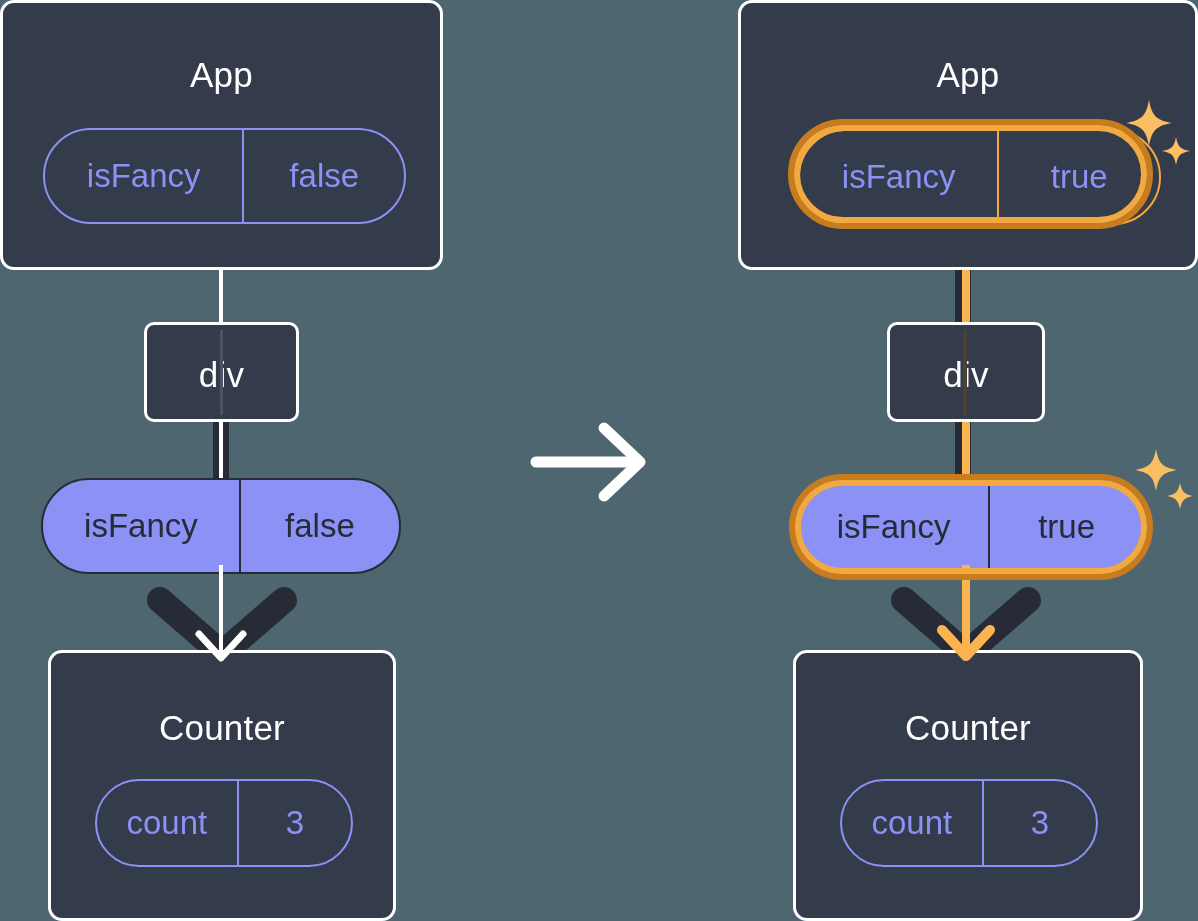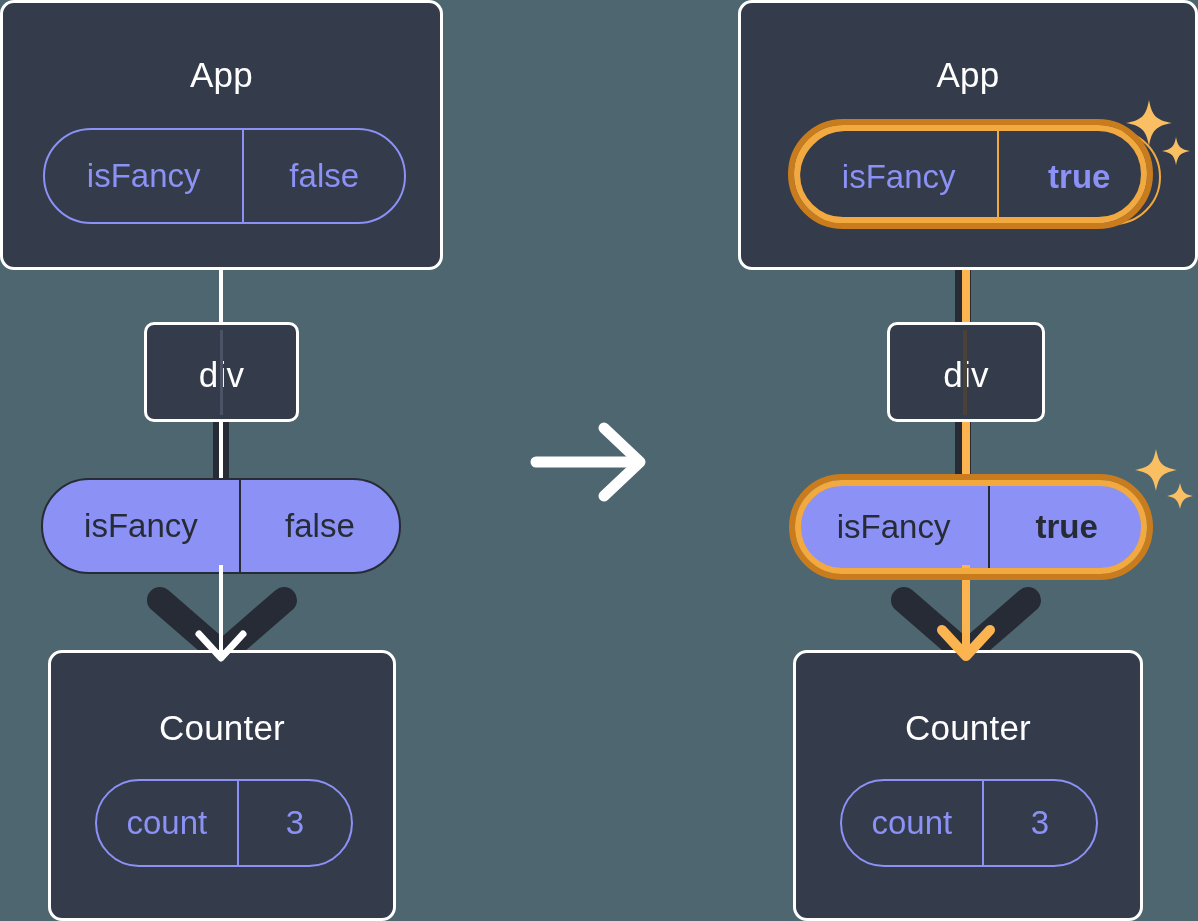--- a/index.html
+++ b/index.html
@@ -71,21 +71,21 @@
   .pill.outline .cell.val { border-left: 2px solid #8b91f5; }
 
   
   .pill.filled {
     background: #8b91f5;
     border: 2px solid #262b36;
   }
   .pill.filled .cell { color: #262b36; font-size: 33px; }
   .pill.filled .cell.val { border-left: 2px solid #262b36; }
 
-  .bold { font-weight: bold; }
+  .bold { font-weight: normal; }
 
   
   .ring {
     position: absolute;
     border-radius: 999px;
     box-sizing: border-box;
     border: 6px solid #c97c1d;
     background: transparent;
     z-index: 9;
     pointer-events: none;

